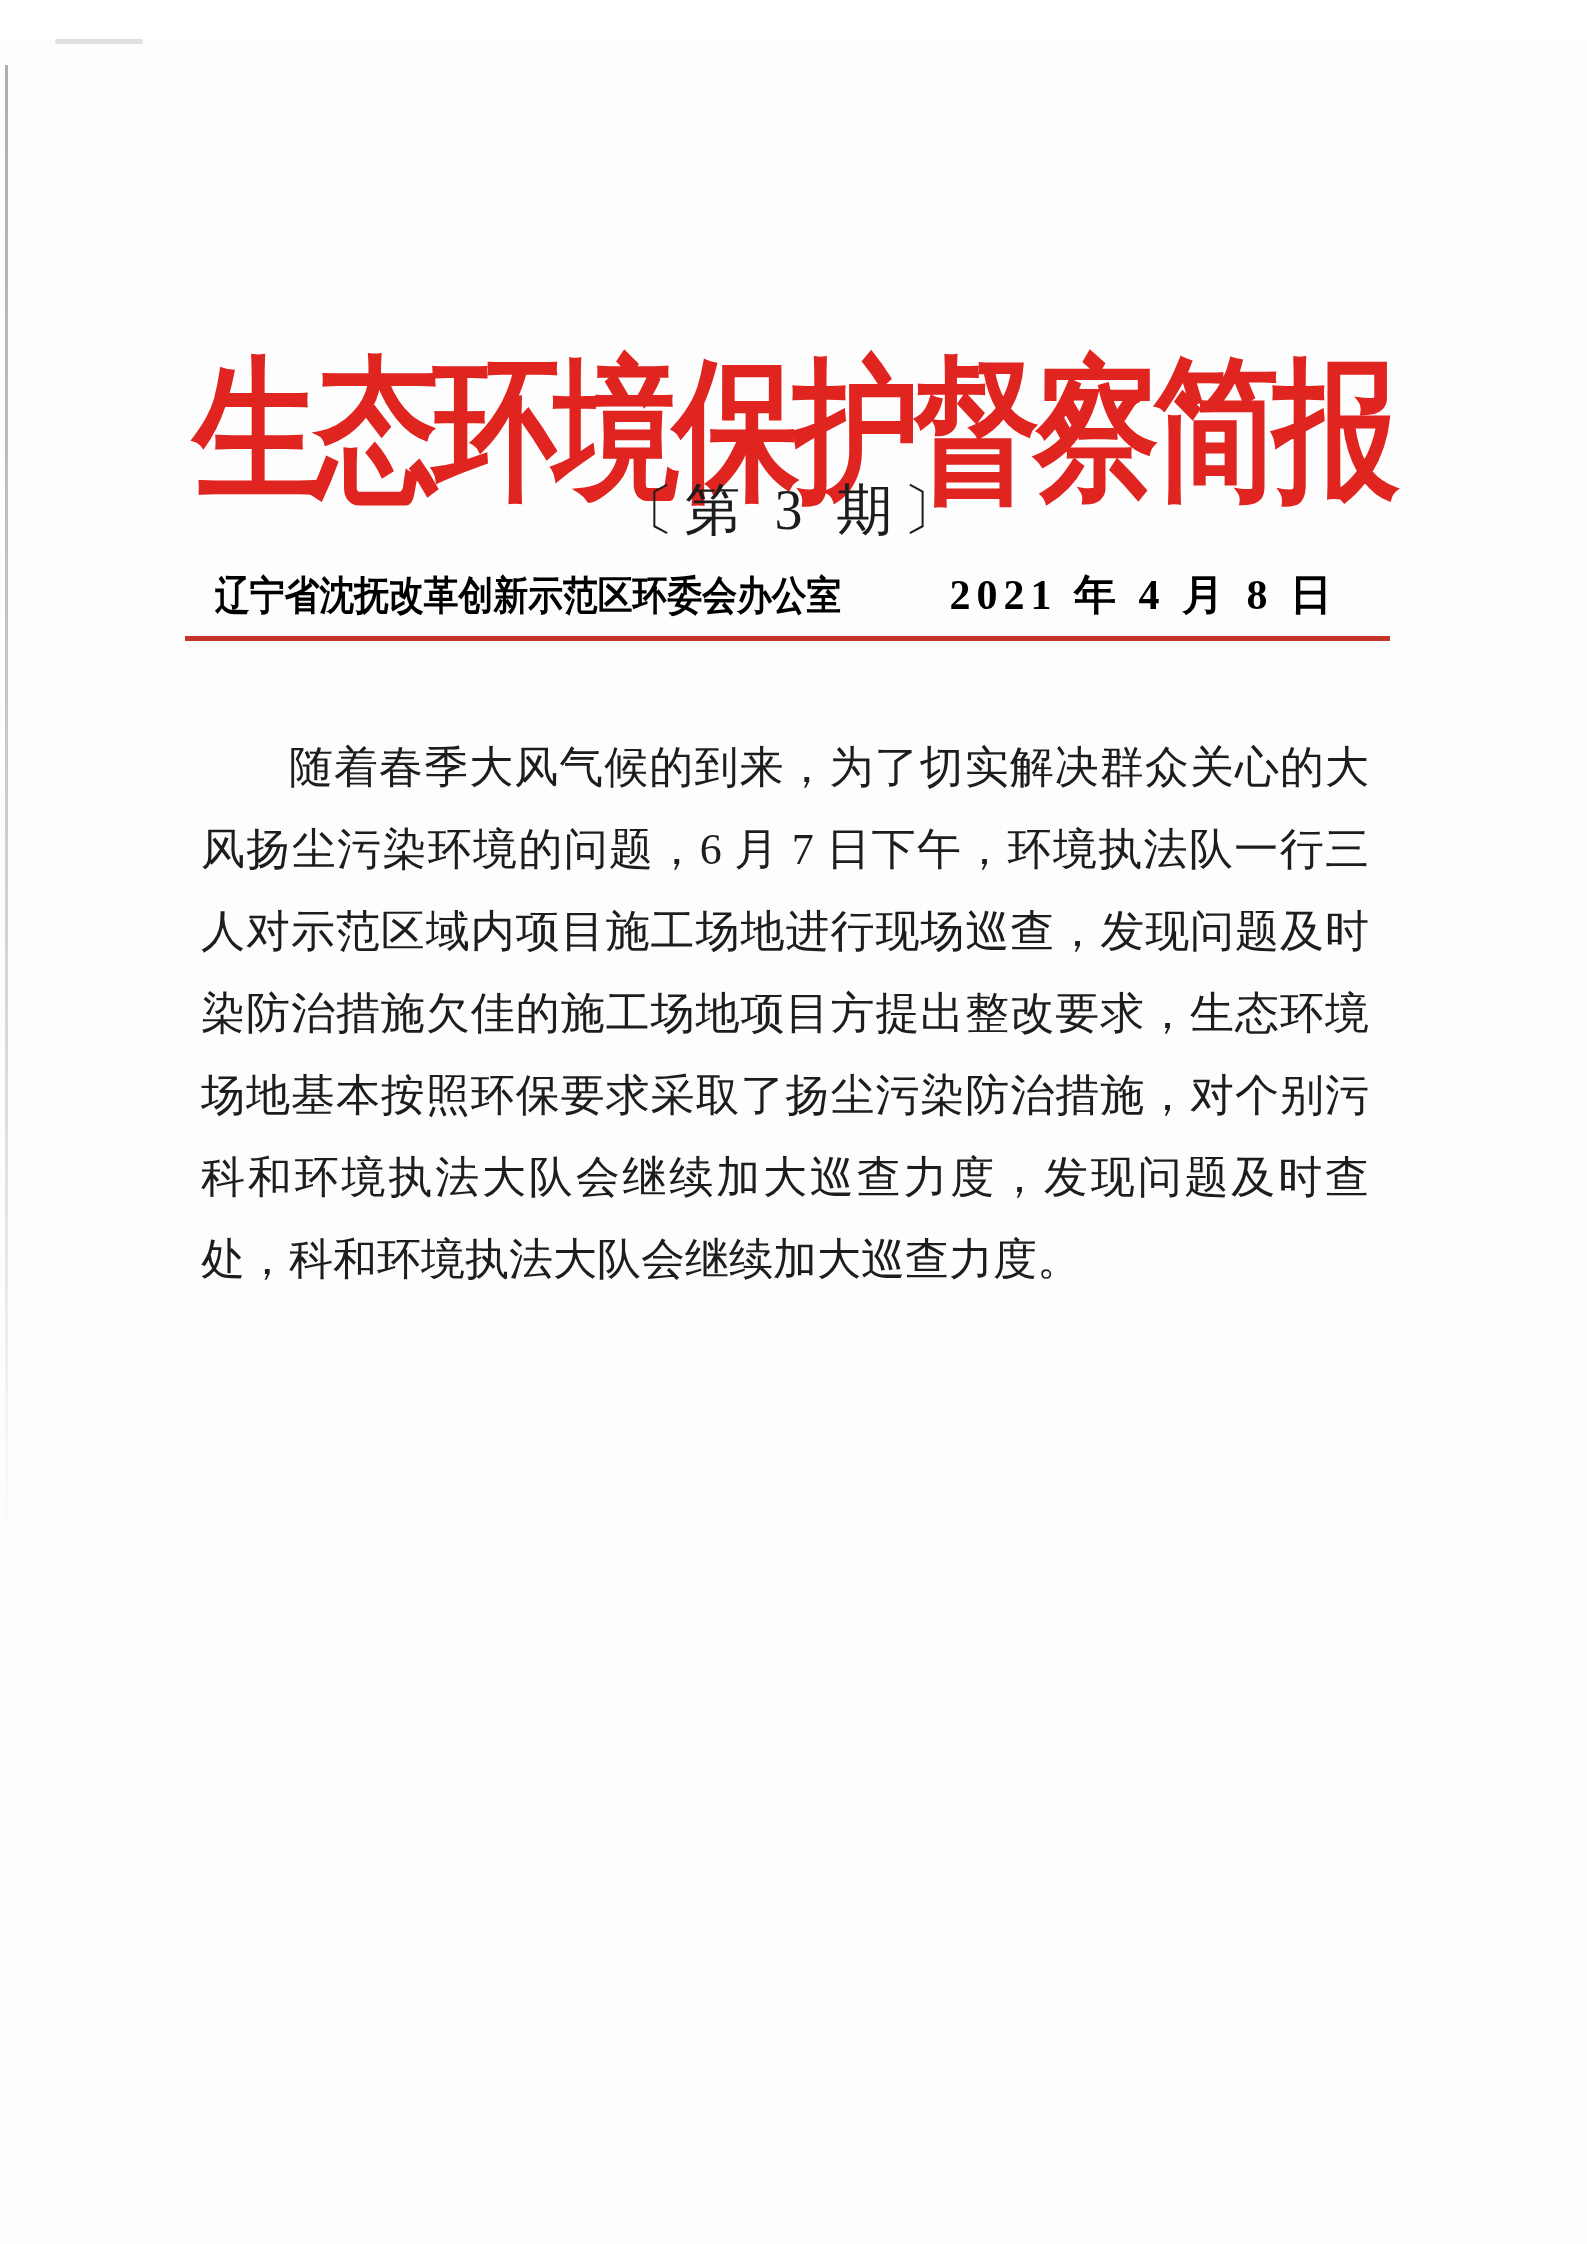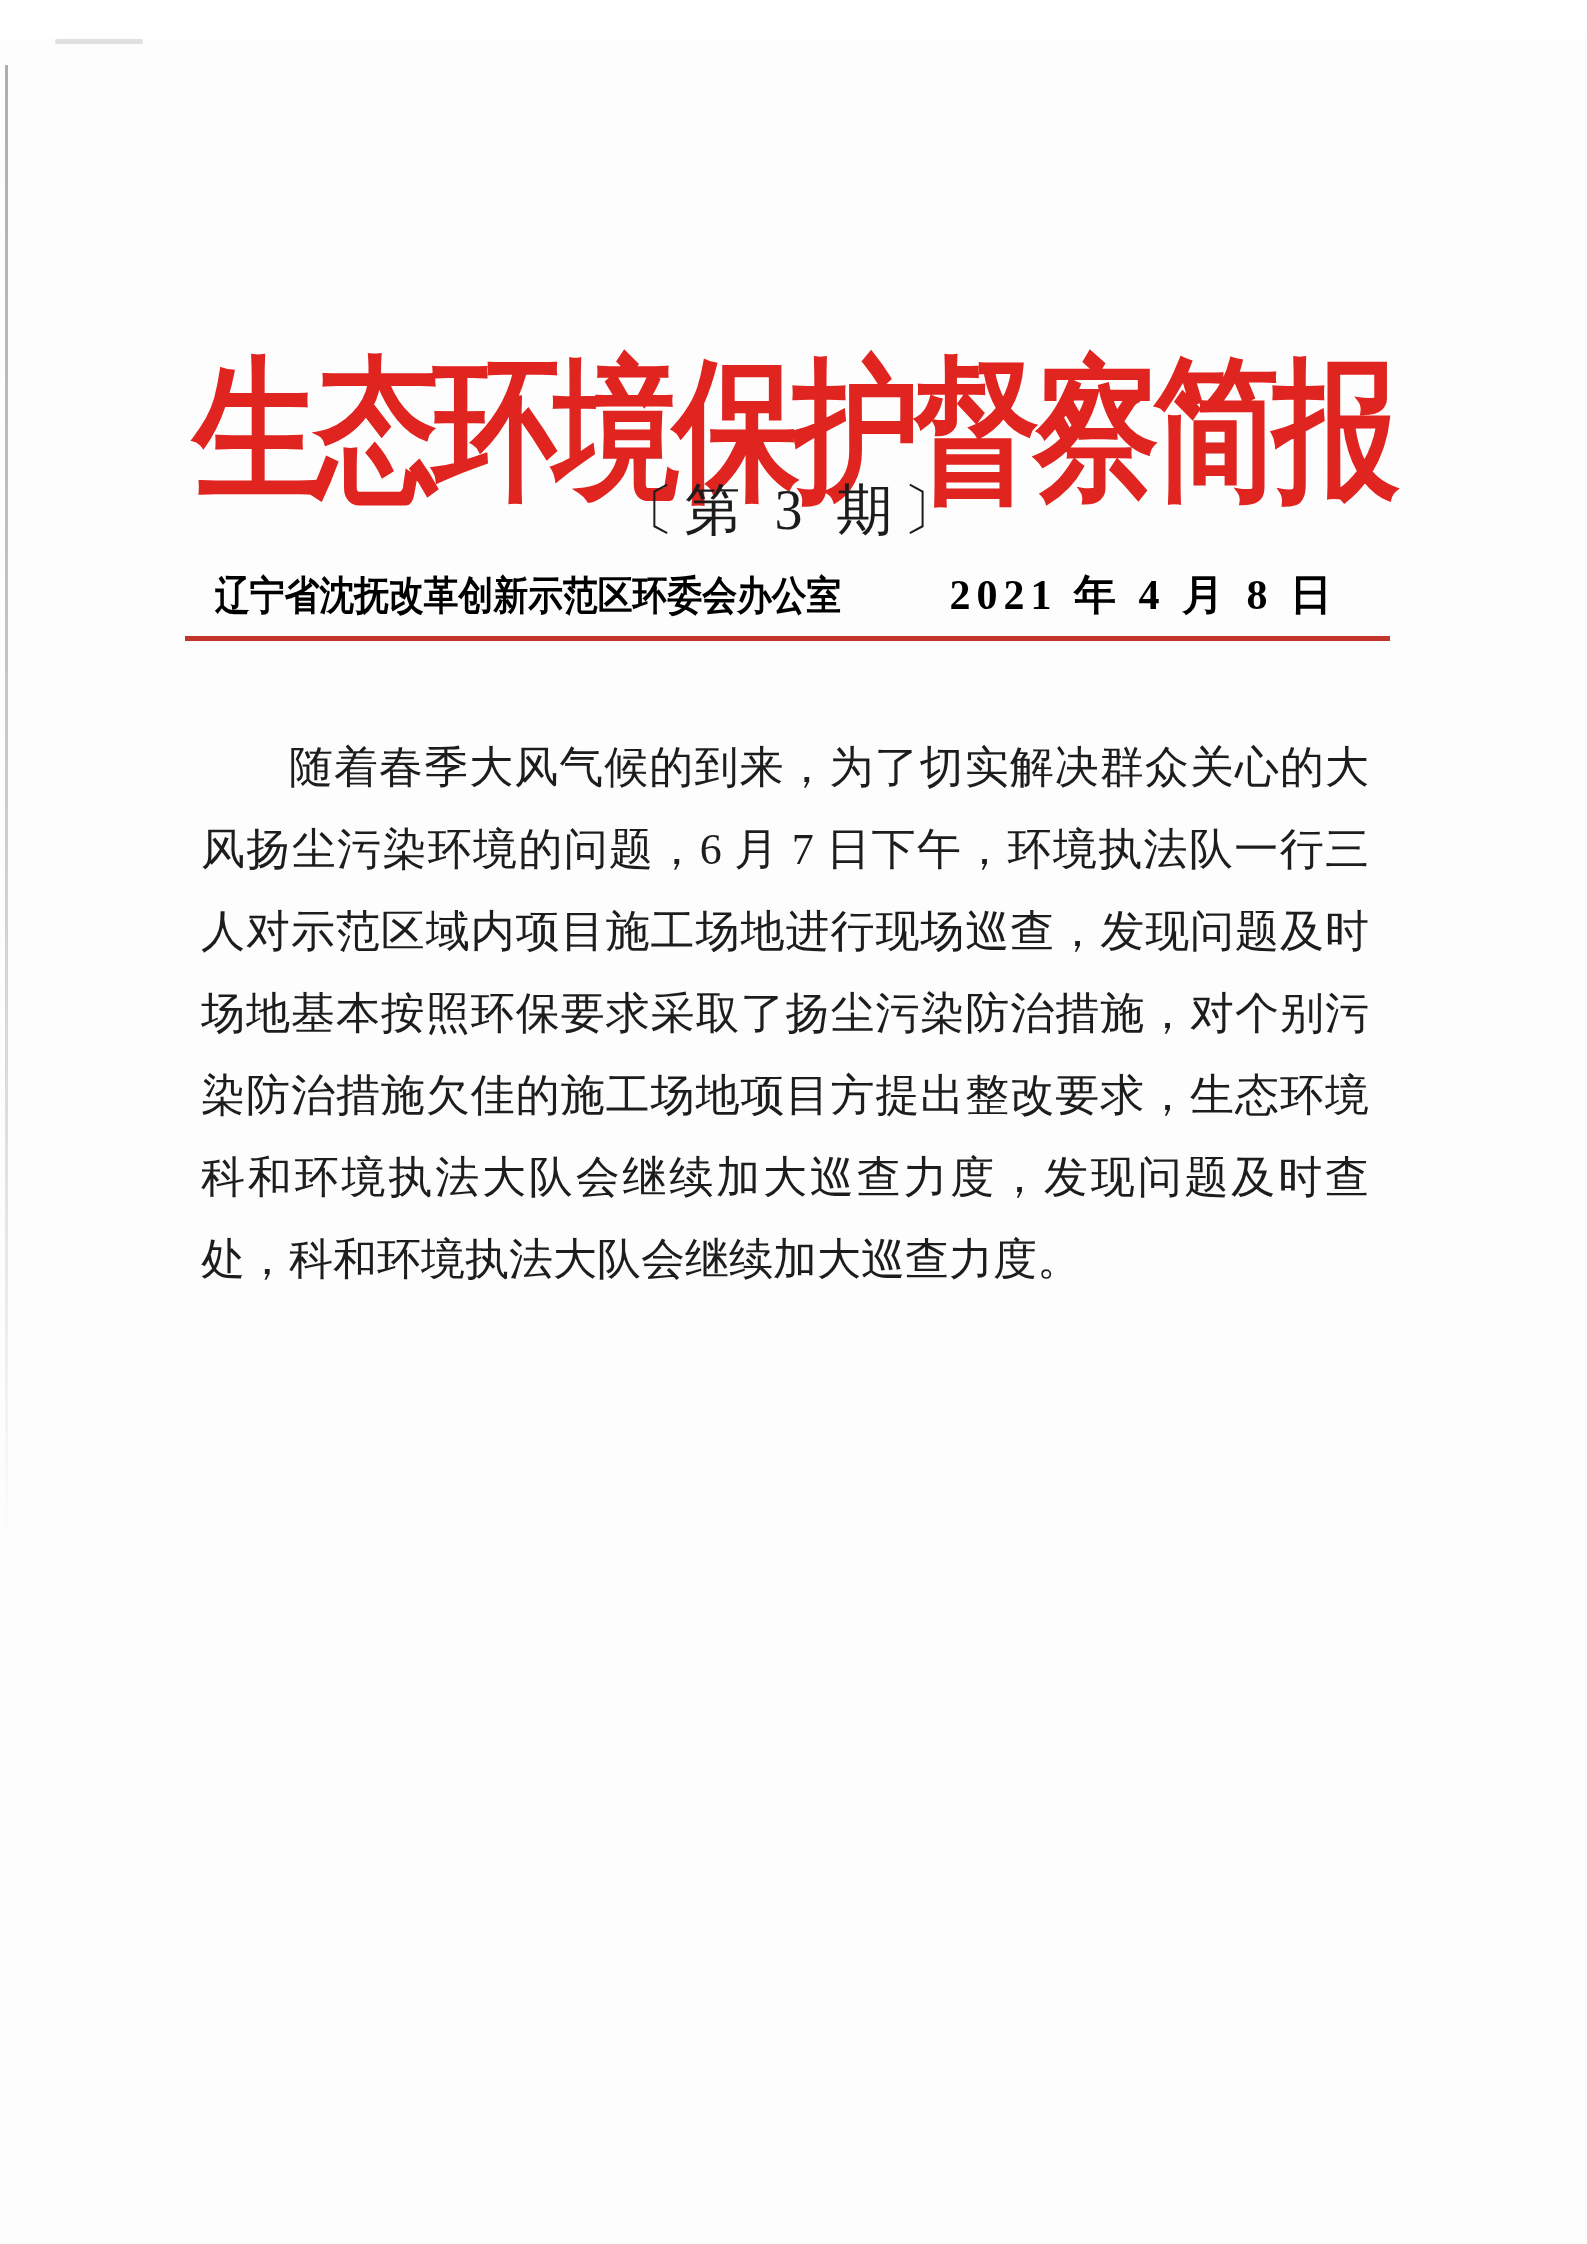--- a/index.html
+++ b/index.html
@@ -104,22 +104,22 @@
     <span class="pub-office">辽宁省沈抚改革创新示范区环委会办公室</span>
     <span class="pub-date">2021 年 4 月 8 日</span>
   </div>
 
   <div class="red-rule"></div>
 
   <div class="doc-body">
     <div class="bline first">随着春季大风气候的到来，为了切实解决群众关心的大</div>
     <div class="bline">风扬尘污染环境的问题，6 月 7 日下午，环境执法队一行三</div>
     <div class="bline">人对示范区域内项目施工场地进行现场巡查，发现问题及时查</div>
+    <div class="bline">染防治措施欠佳的施工场地项目方提出整改要求，生态环境</div>
     <div class="bline">场地基本按照环保要求采取了扬尘污染防治措施，对个别污</div>
-    <div class="bline">染防治措施欠佳的施工场地项目方提出整改要求，生态环境</div>
     <div class="bline">科和环境执法大队会继续加大巡查力度，发现问题及时查</div>
     <div class="bline last">处，科和环境执法大队会继续加大巡查力度。</div>
   </div>
 
   <div class="scan-mark-bottom mark-b1"></div>
   <div class="scan-mark-bottom mark-b2"></div>
   <div class="scan-mark-bottom mark-b3"></div>
 
 </div>
 

